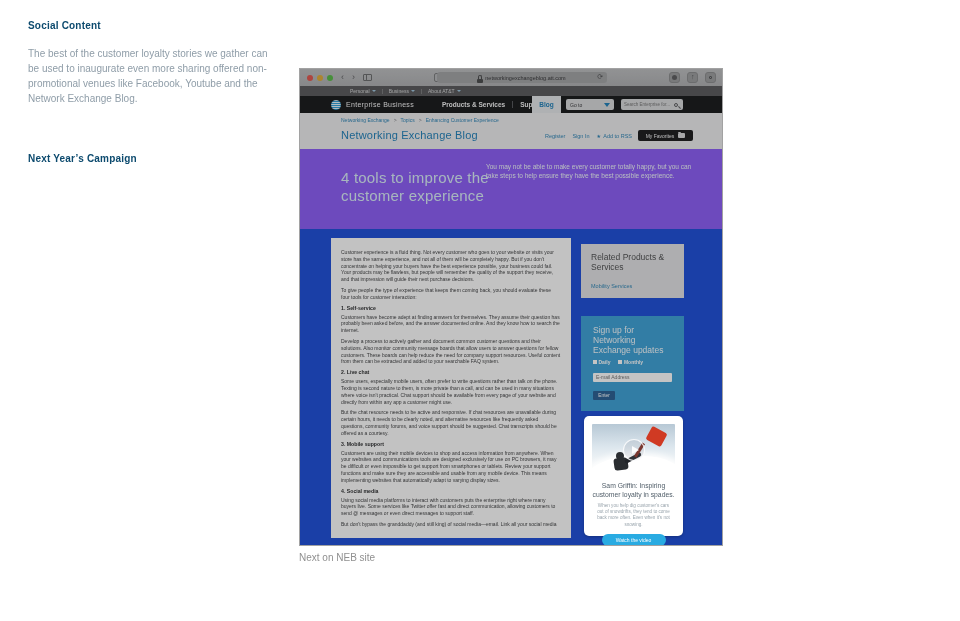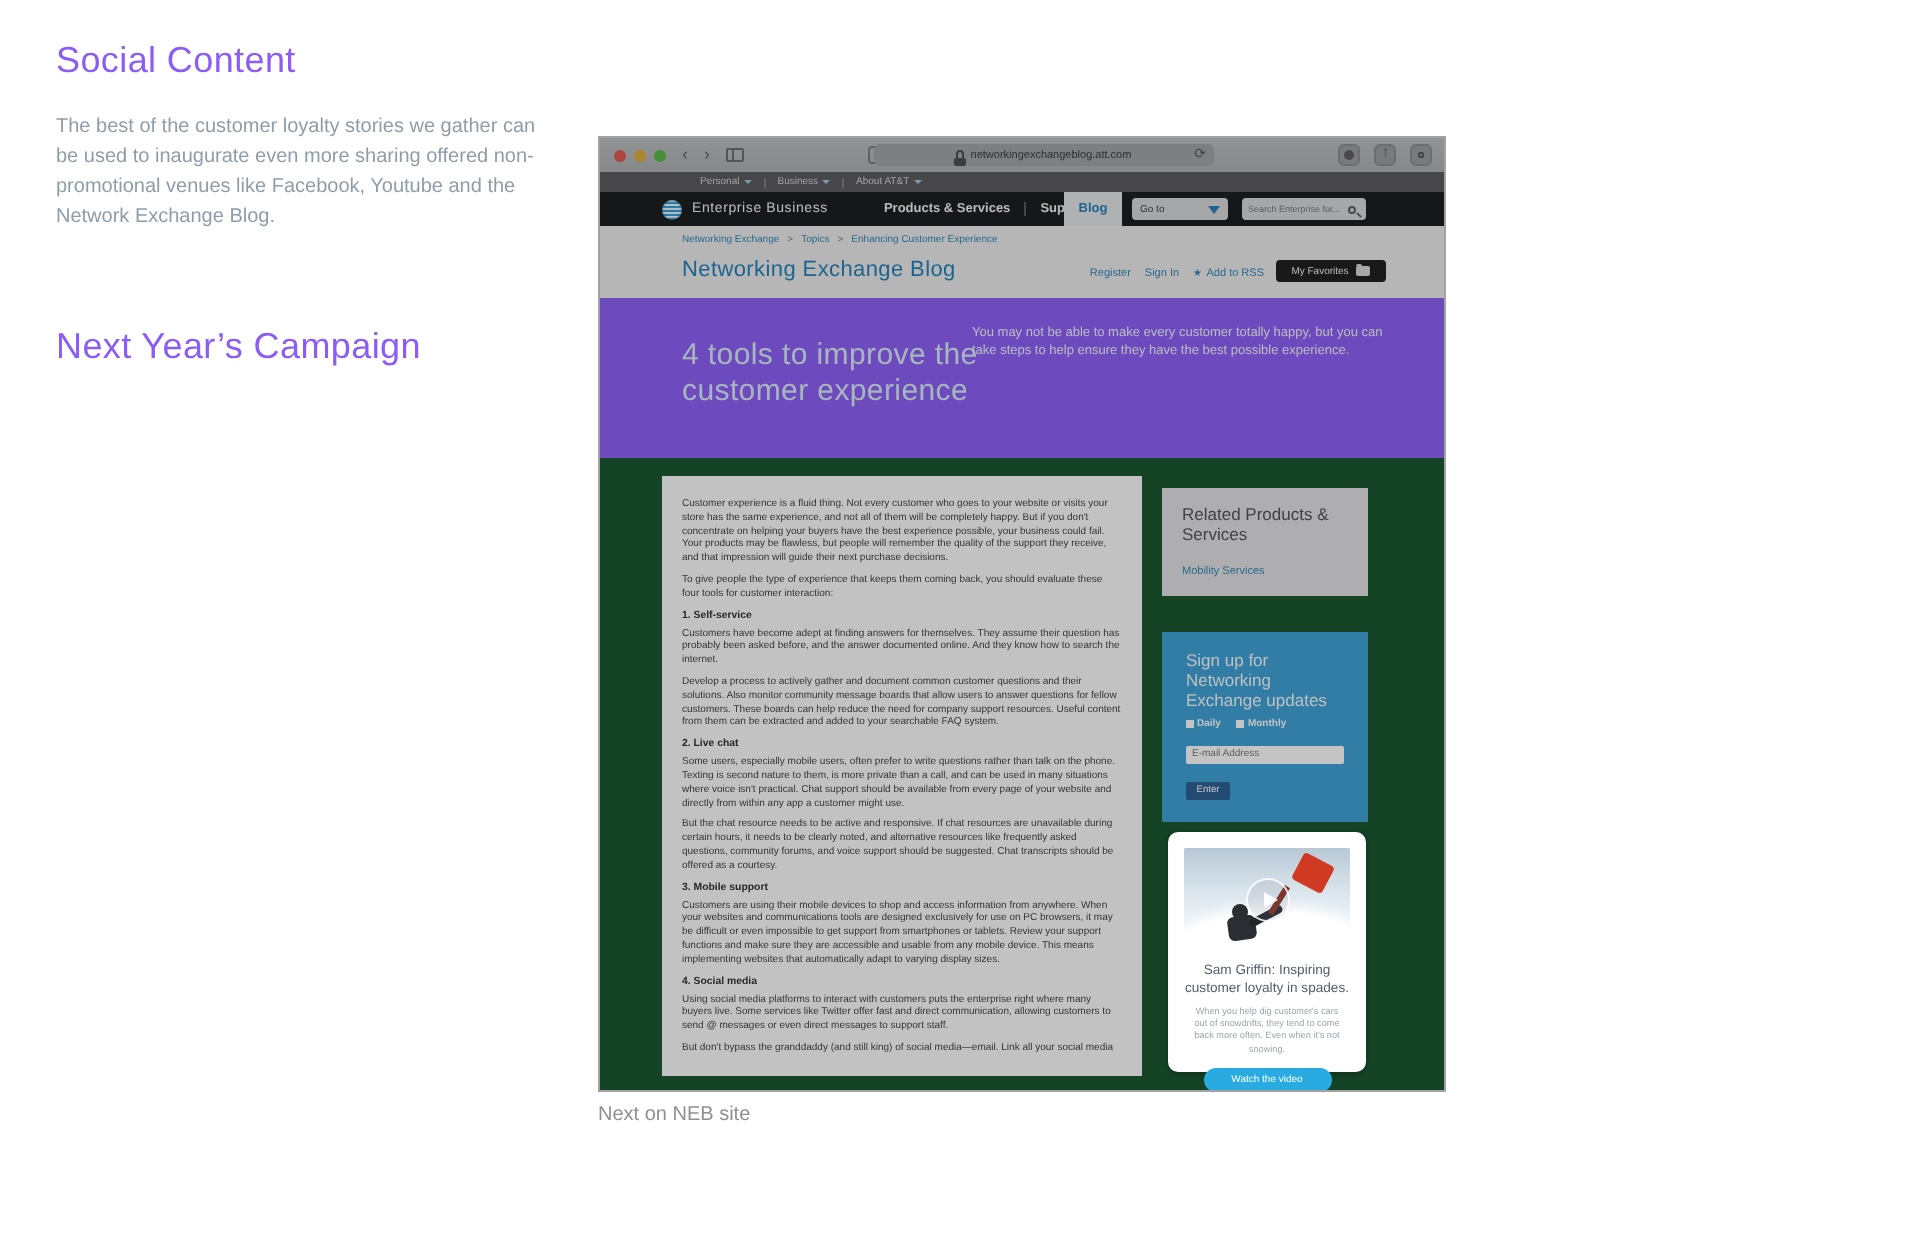--- a/index.html
+++ b/index.html
@@ -3,21 +3,21 @@
 <meta charset="utf-8">
 <style>
   * { margin:0; padding:0; box-sizing:border-box; }
   html,body { width:960px; height:621px; background:#ffffff; overflow:hidden;
               font-family:"Liberation Sans", sans-serif; }
   .canvas { position:relative; width:960px; height:621px; }
 
   
   .doc { position:absolute; left:28px; top:20px; width:258px; }
   .doc-label { font-size:11px; font-weight:bold; font-style:italic; color:#29abe2; margin-bottom:15px; }
-  .doc-h { font-size:18px; font-weight:400; color:#8b5cf6; margin-bottom:15px; letter-spacing:.2px; }
+  .doc-h { font-size:10px; font-weight:700; color:#0c4a6e; margin-bottom:15px; letter-spacing:.2px; }
   .doc-p { font-size:10px; line-height:15px; color:#8f9da8; width:248px; }
   .doc-h2 { margin-top:47px; }
   .caption { position:absolute; left:299px; top:552px; font-size:10px; color:#909090; }
 
   
   .shot { position:absolute; left:299px; top:68px; width:424px; height:478px;
           border:1px solid #a2a2a2; background:#d2d3d5; overflow:hidden; }
   .dim { position:absolute; inset:0; background:rgba(18,18,20,0.25); z-index:5; pointer-events:none; }
 
   
@@ -81,21 +81,21 @@
   .folder { width:7px; height:5px; background:#d8d8da; border-radius:1px; position:relative; }
   .folder:before { content:""; position:absolute; left:0; top:-1.5px; width:3px; height:1.5px; background:#d8d8da; border-radius:1px 1px 0 0; }
 
   
   .hero { height:80px; background:#8b5cf6; position:relative; }
   .hero-title { position:absolute; left:41px; top:20px; width:165px; font-size:15px; line-height:18px;
                 font-weight:300; color:#d8ecf7; letter-spacing:.2px; }
   .hero-body { position:absolute; left:186px; top:13px; width:210px; font-size:6.5px; line-height:9px; color:#eef5f9; }
 
   
-  .content { position:relative; height:318px; background:#14532d; }
+  .content { position:relative; height:318px; background:#1d4ed8; }
   .article { position:absolute; left:31px; top:9px; width:240px; height:300px; background:#fdfdfd;
              padding:11px 10px; overflow:hidden; }
   .art-p { font-size:5px; line-height:6.8px; color:#3d3e40; margin-bottom:4px; }
   .art-h { font-size:5.2px; line-height:7px; font-weight:bold; color:#2c2d2f; margin:1px 0 2px; }
 
   .side { position:absolute; left:281px; top:0; width:103px; height:318px; }
   .related { position:absolute; left:0; top:15px; width:103px; height:54px; background:#e2e2e4; padding:8px 10px; }
   .related-title { font-size:8.5px; line-height:10px; font-weight:400; color:#4f5052; }
   .related-link { position:absolute; left:10px; bottom:9px; font-size:5.5px; color:#2f85b5; }
 

